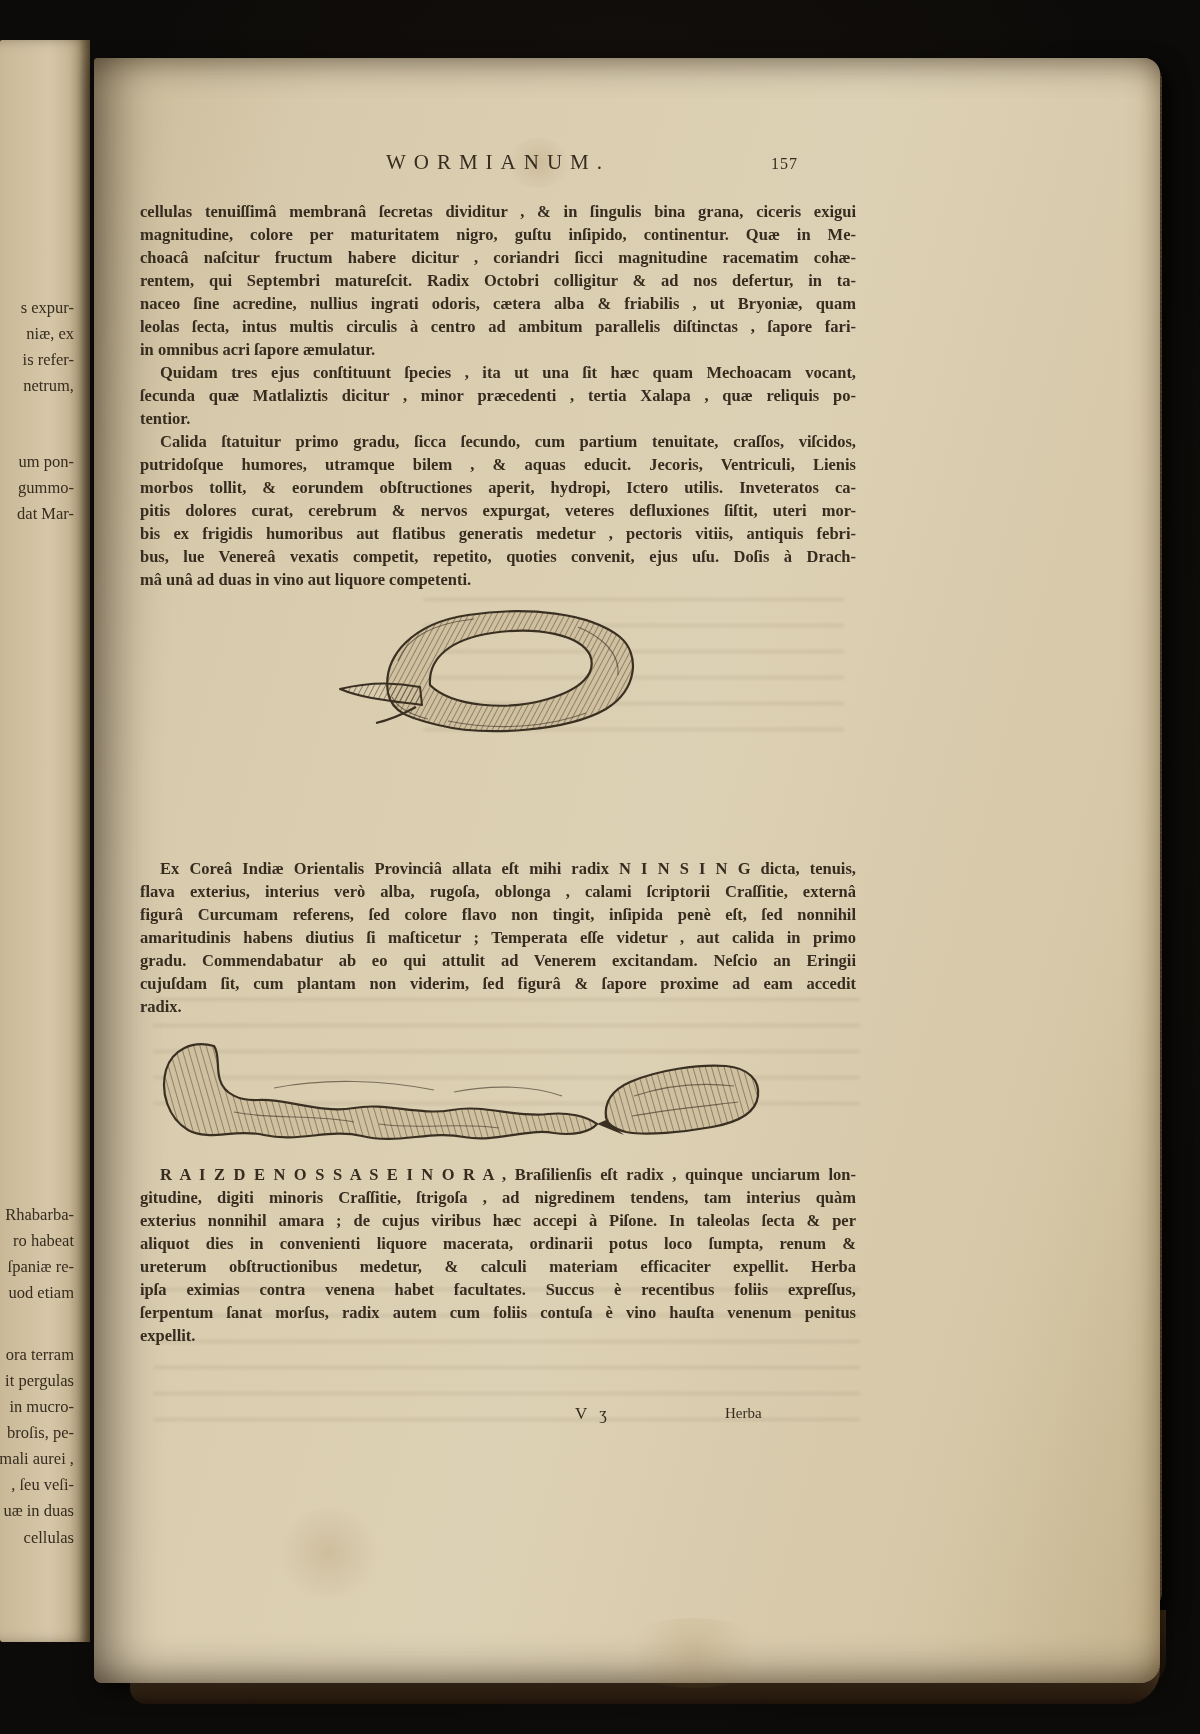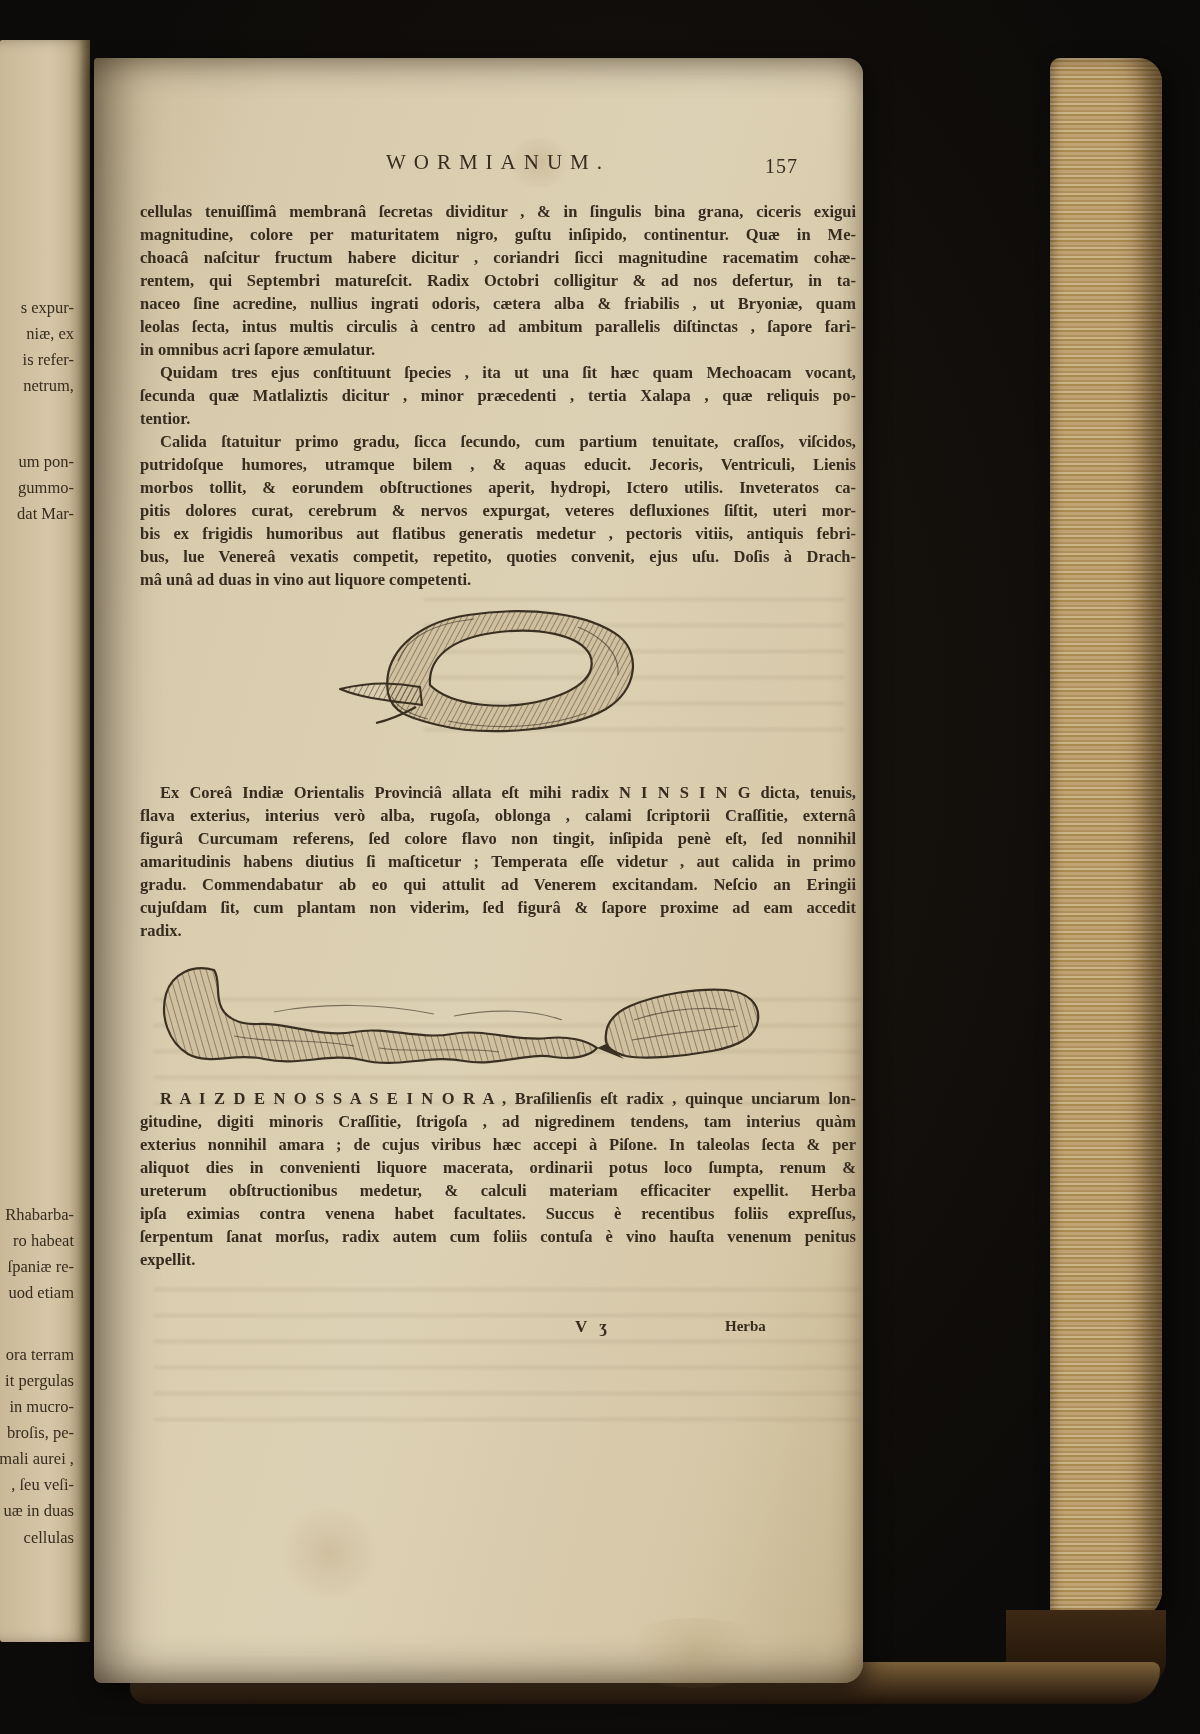--- a/index.html
+++ b/index.html
@@ -23,51 +23,51 @@
   .fore-edge{position:absolute;left:1050px;top:58px;width:112px;height:1562px;z-index:1;
     background:repeating-linear-gradient(to bottom,#ccb489 0 2px,#a98a50 2px 4px,#c0a374 4px 7px,#b0905c 7px 9px);
     border-radius:10px 24px 30px 6px;
     box-shadow:inset -22px 0 26px -6px rgba(42,25,6,.65), inset 10px 0 12px -8px rgba(0,0,0,.4), 8px 6px 20px rgba(0,0,0,.55);}
   .board{position:absolute;left:1006px;top:1610px;width:160px;height:78px;z-index:1;
     background:linear-gradient(#3d2915,#1c1106);border-radius:0 0 28px 10px;}
   .under-edge{position:absolute;left:130px;top:1662px;width:1030px;height:42px;z-index:1;
     background:linear-gradient(#7a5f38,#20130a);border-radius:8px 8px 34px 16px;}
 
   
-  .page{position:absolute;left:94px;top:58px;width:769px;height:1625px;z-index:2;
+  .page{position:absolute;left:94px;top:58px;width:1066px;height:1625px;z-index:2;
     background:linear-gradient(105deg,#c9ba98 0%,#d8cbad 16%,#ddd1b5 52%,#d5c7a6 84%,#c3b18b 100%);
     border-radius:4px 16px 20px 8px;
     box-shadow:inset 36px 0 48px -18px rgba(25,14,4,.5),
                inset 0 28px 32px -24px rgba(25,14,4,.35),
                inset -18px 0 28px -14px rgba(70,48,18,.38),
                inset 0 -32px 38px -26px rgba(25,14,4,.42),
                4px 8px 22px rgba(0,0,0,.55);}
   .ghost{position:absolute;z-index:1;
     background:repeating-linear-gradient(to bottom,rgba(110,95,62,.12) 0 3px,transparent 3px 26px);
     filter:blur(1.6px);}
   .spot{position:absolute;z-index:1;border-radius:50%;
     background:radial-gradient(circle,rgba(150,120,70,.20),transparent 70%);}
 
   .running-head{position:absolute;left:46px;top:92px;width:716px;z-index:2;text-align:center;}
   .running-head .title{font-size:21px;letter-spacing:8px;}
-  .running-head .pagenum{position:absolute;right:58px;top:5px;font-size:20px;letter-spacing:1px;text-align:center;}
+  .running-head .pagenum{position:absolute;right:58px;top:5px;font-size:16px;letter-spacing:1px;text-align:center;}
 
   .textcol{position:absolute;left:46px;top:142px;width:716px;z-index:2;
     font-size:16.5px;line-height:23px;}
   .line{height:23px;white-space:normal;font-weight:bold;}
   .line.j{text-align:justify;text-align-last:justify;text-justify:inter-word;}
   .line.last{text-align:left;}
   .line.indent{padding-left:20px;}
 
   .fig{display:block;}
   .fig1{margin:10px 0 0 188px;}
   .fig2{margin:22px 0 0 14px;}
-  .p4{margin-top:32px;}
+  .p4{margin-top:108px;}
   .p5{margin-top:13px;}
-  .footer{position:relative;margin-top:44px;height:23px;font-weight:bold;}
+  .footer{position:relative;margin-top:55px;height:23px;}
   .footer .sig{position:absolute;left:435px;font-size:17px;letter-spacing:4px;}
   .footer .catch{position:absolute;left:585px;font-size:15px;}
 </style>
 </head>
 <body>
 
 <div class="scene">
 
   <div class="fore-edge"></div>
   <div class="board"></div>

